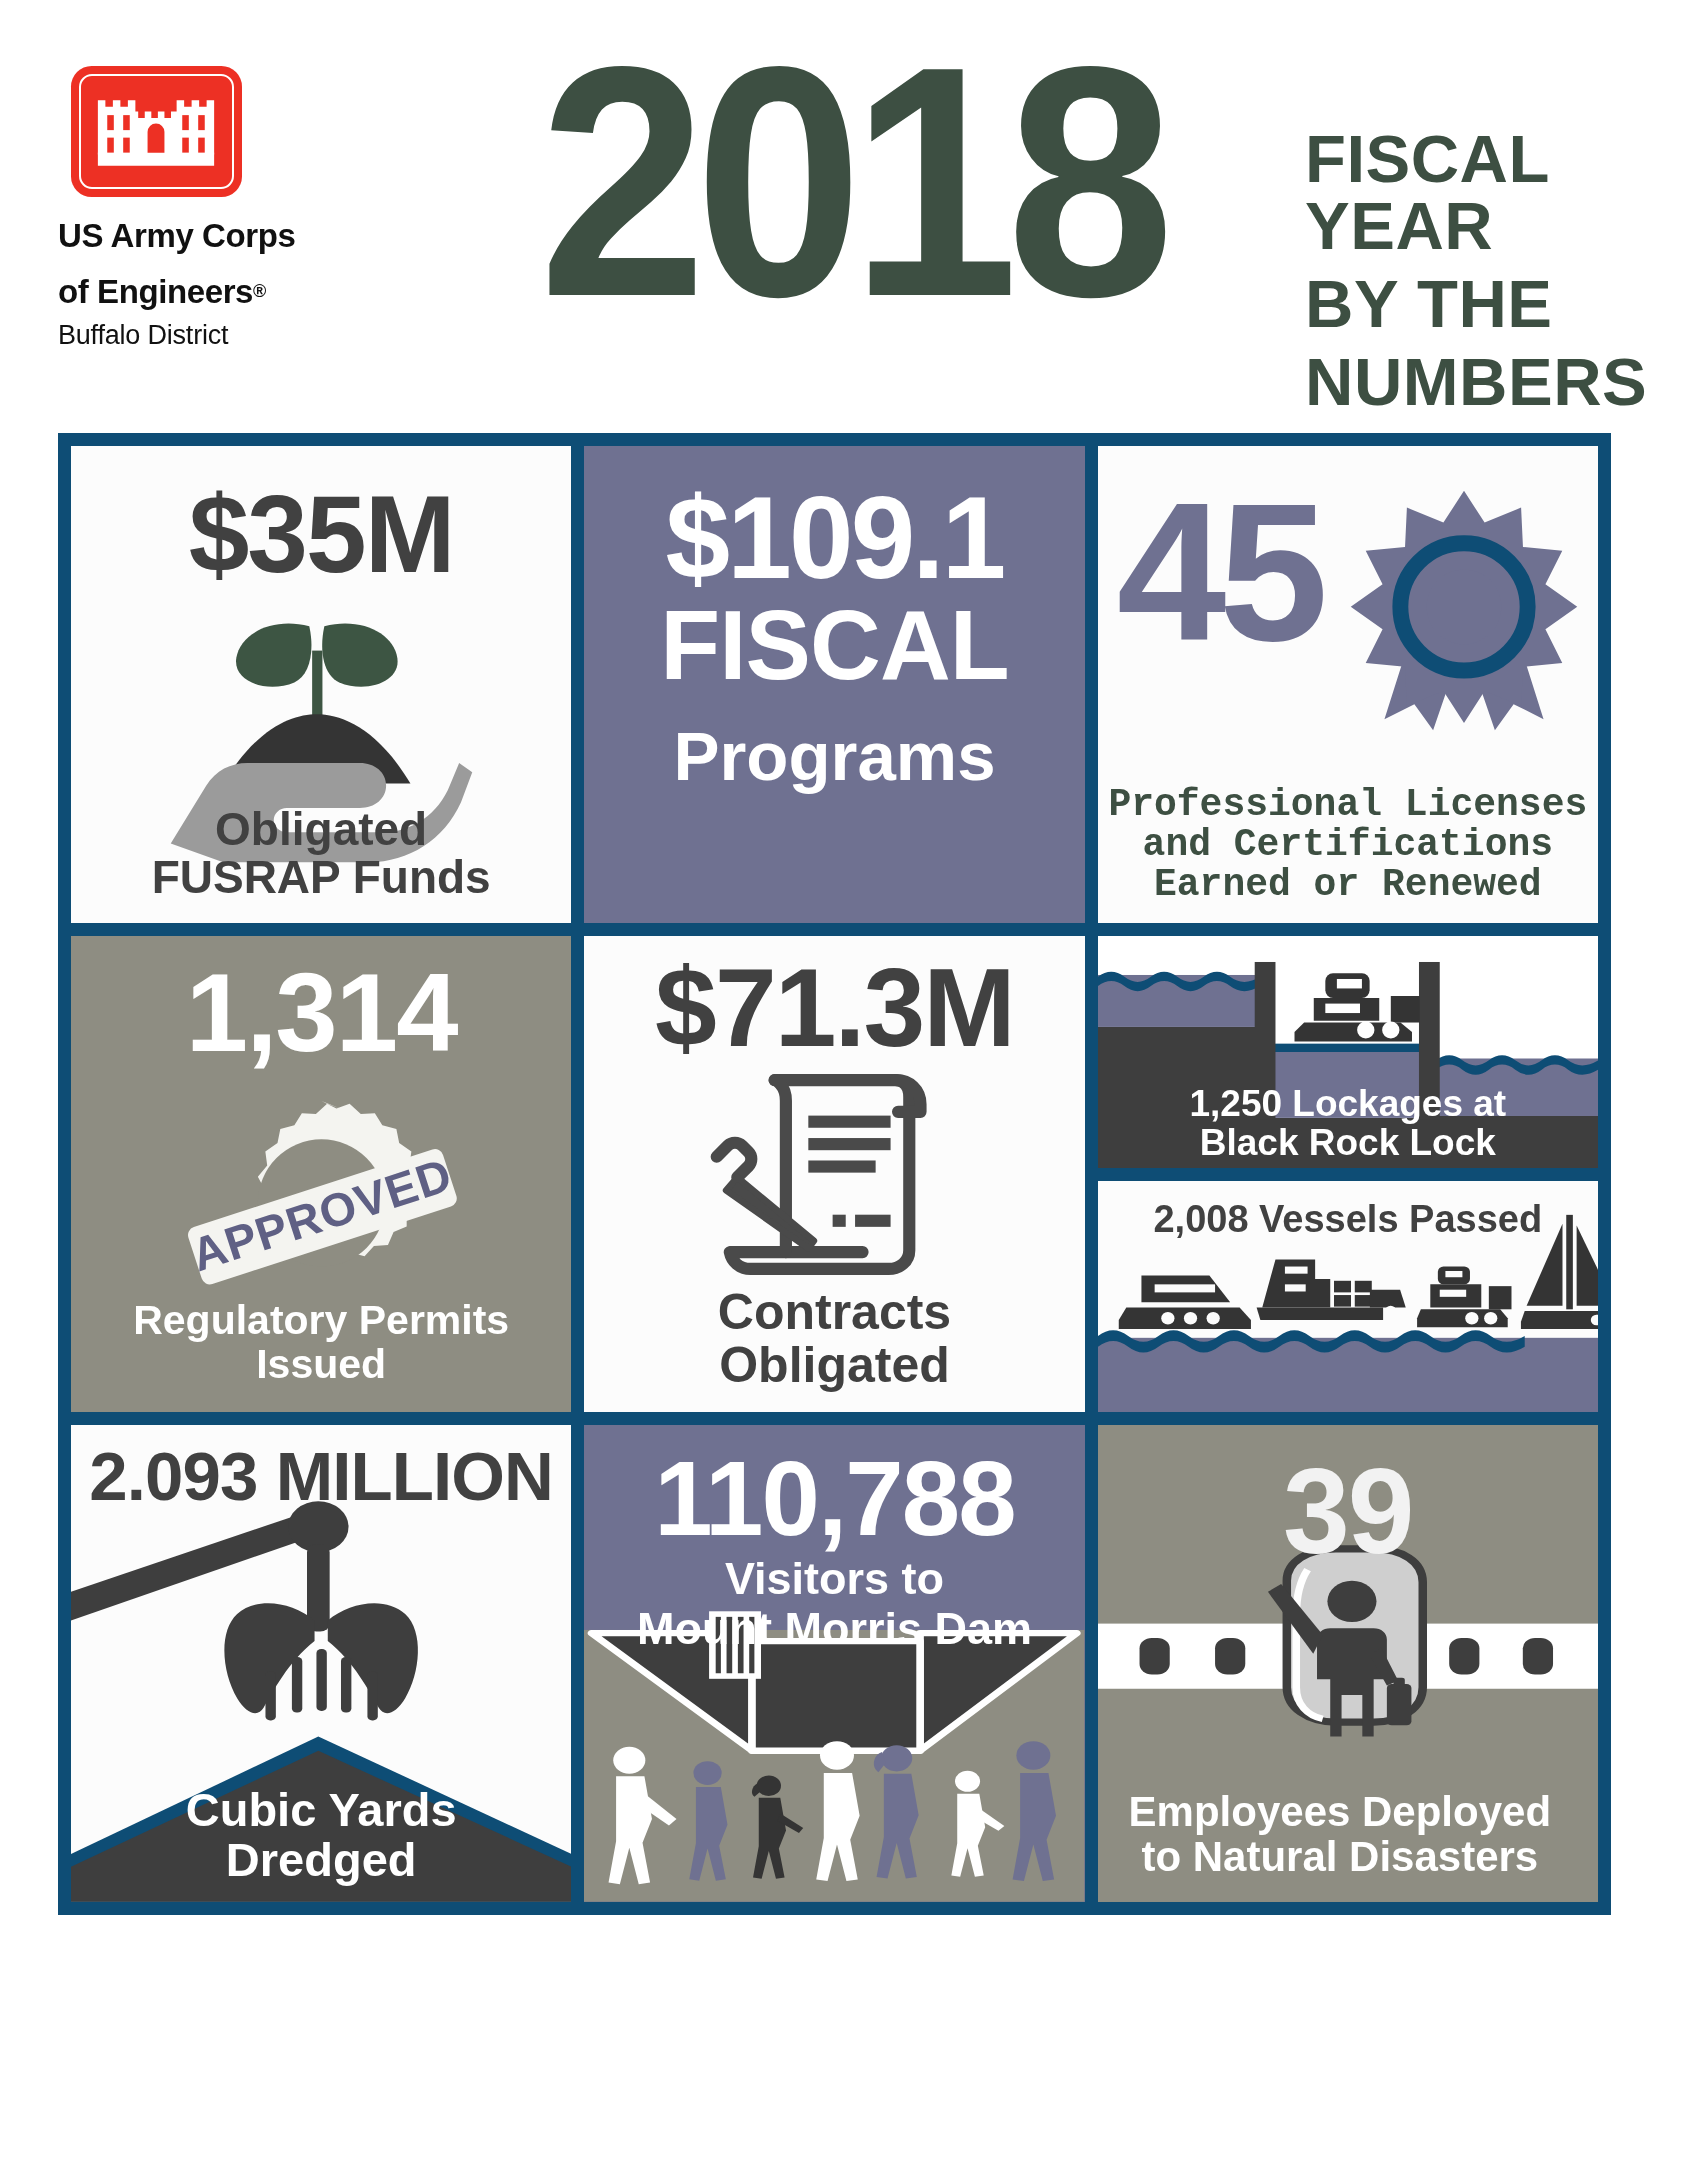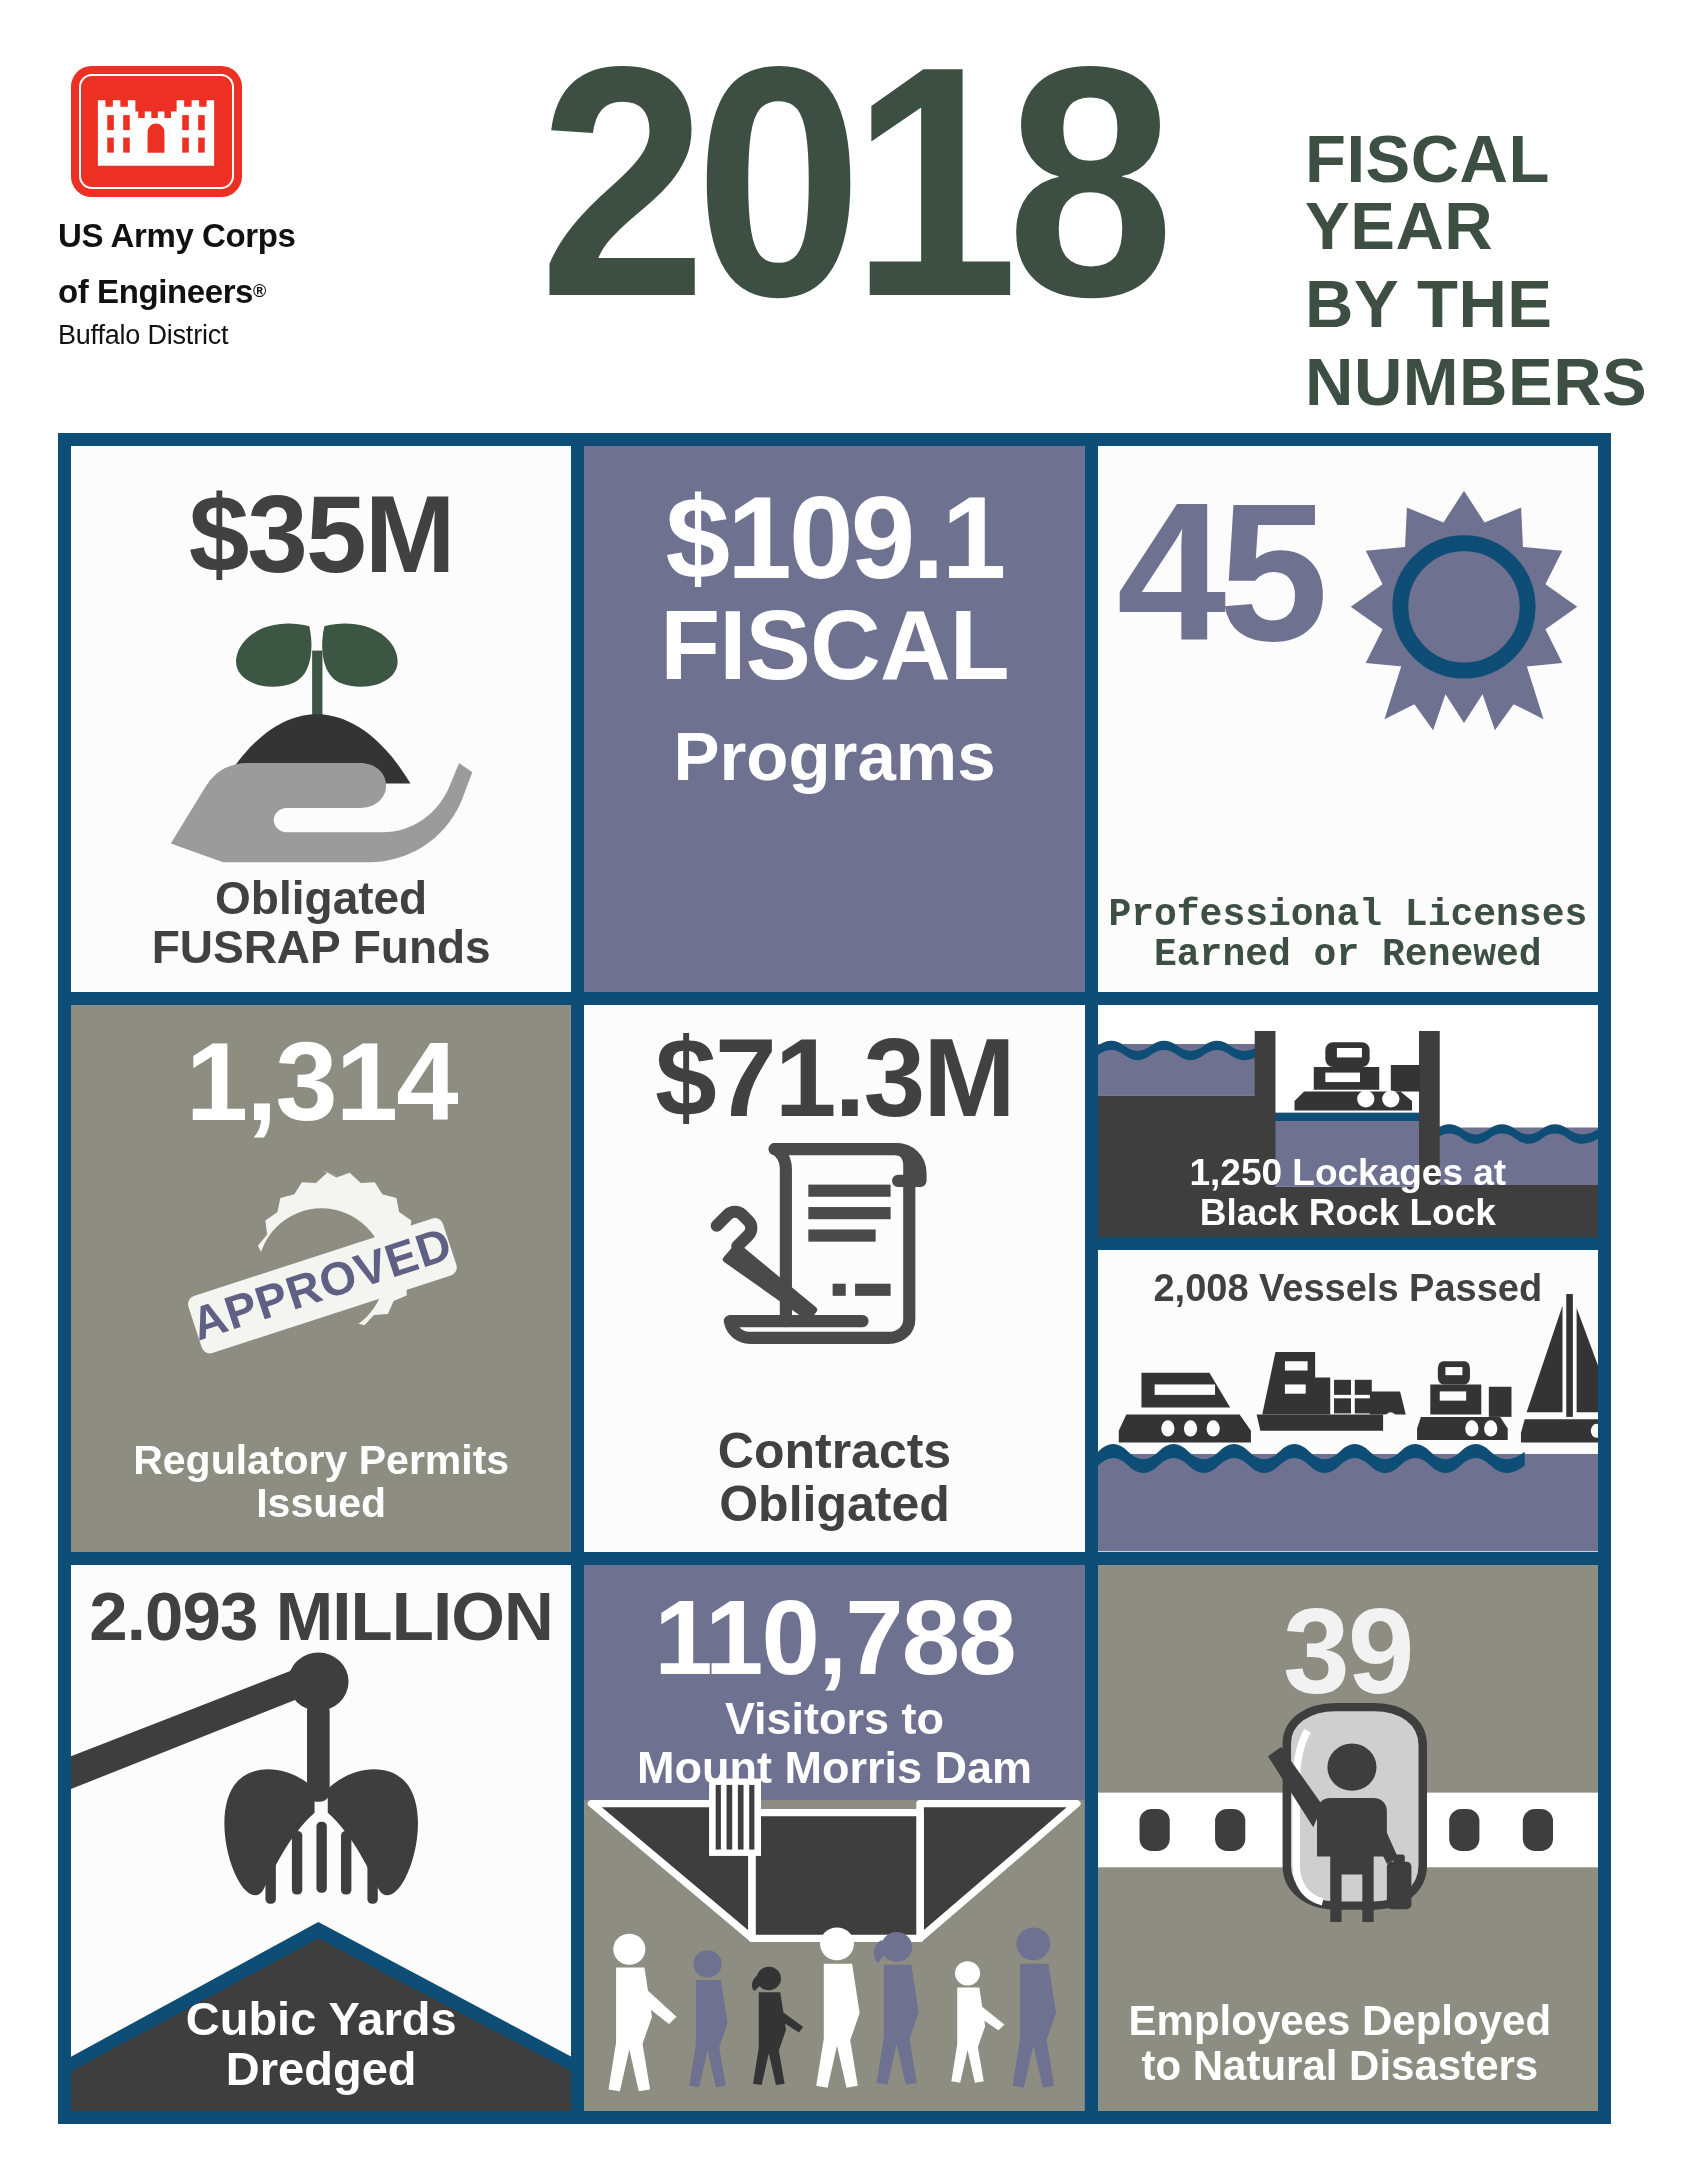--- a/index.html
+++ b/index.html
@@ -33,21 +33,21 @@
   #title-lines {
     position: absolute; left: 766px; top: 71px;
     font-size: 67px; font-weight: bold; color: #3D4F42;
     line-height: 1.0; letter-spacing: 0.5px;
   }
   #title-lines div { margin-bottom: 11.2px; }
 
   
   #grid {
     position: absolute; left: 58px; top: 433px;
-    width: 1553px; height: 1691px;
+    width: 1553px; height: 1482px;
     background: #0E4D75;
     display: grid;
     grid-template-columns: 1fr 1fr 1fr;
     grid-template-rows: 1fr 1fr 1fr;
     gap: 13px;
     padding: 13px;
   }
   .cell { position: relative; overflow: hidden; background: #FCFCFC; }
   .cell.purple { background: #6F7191; }
   .cell.taupe  { background: #8E8D82; }
@@ -198,20 +198,21 @@
         <path d="M184 168 L210 250 L178 234 L158 262 L132 186 Z" fill="#6F7191"></path>
 
         <path d="M125 6 L147 40 L186 24 L188 66 L230 70 L212 106 L246 130 L212 154 L230 190 L188 194 L186 236 L147 220 L125 254 L103 220 L64 236 L62 194 L20 190 L38 154 L4 130 L38 106 L20 70 L62 66 L64 24 L103 40 Z" fill="#6F7191"></path>
 
         <circle cx="125" cy="130" r="68" fill="none" stroke="#0E4D75" stroke-width="17"></circle>
         <circle cx="125" cy="130" r="40" fill="#6F7191"></circle>
       </svg>
     </div>
     <div class="stat-label green-t">
       <div>Professional Licenses</div>
+      <div>and Certifications</div>
       <div>Earned or Renewed</div>
     </div>
   </div>
 
   <div class="cell taupe" id="cell-permits">
     <div class="stat-num white-t">1,314</div>
     <div class="icon-wrap">
       <svg class="svg-center" width="319" height="234" viewBox="0 0 340 250">
 
         <g fill="#F4F4F0">

